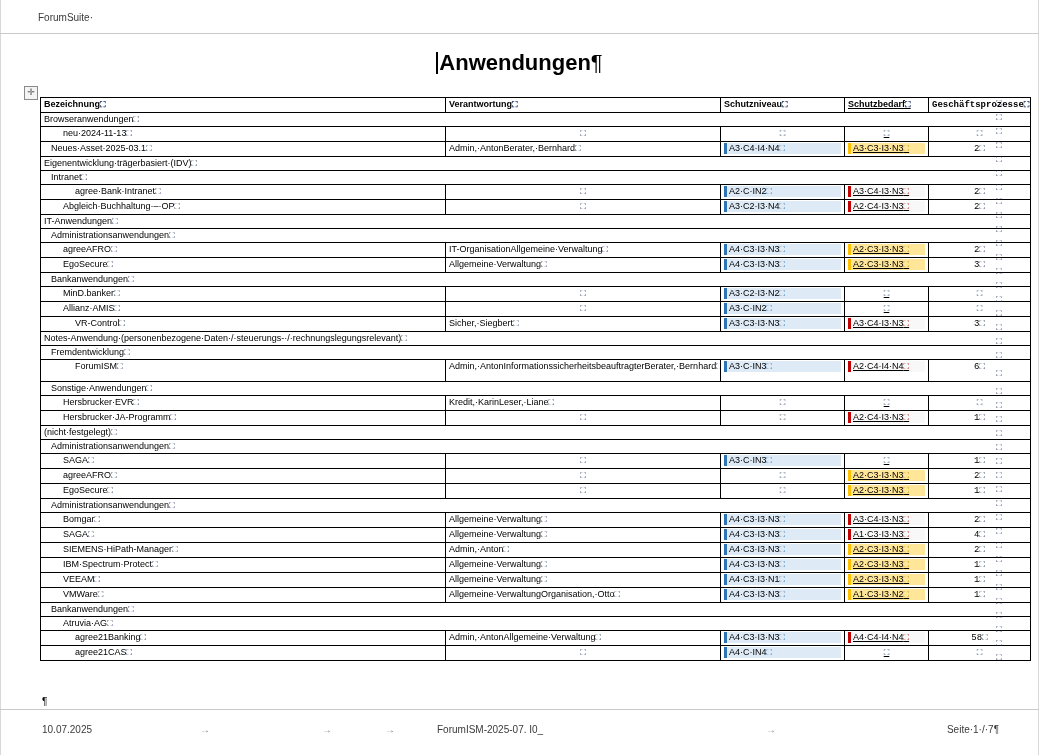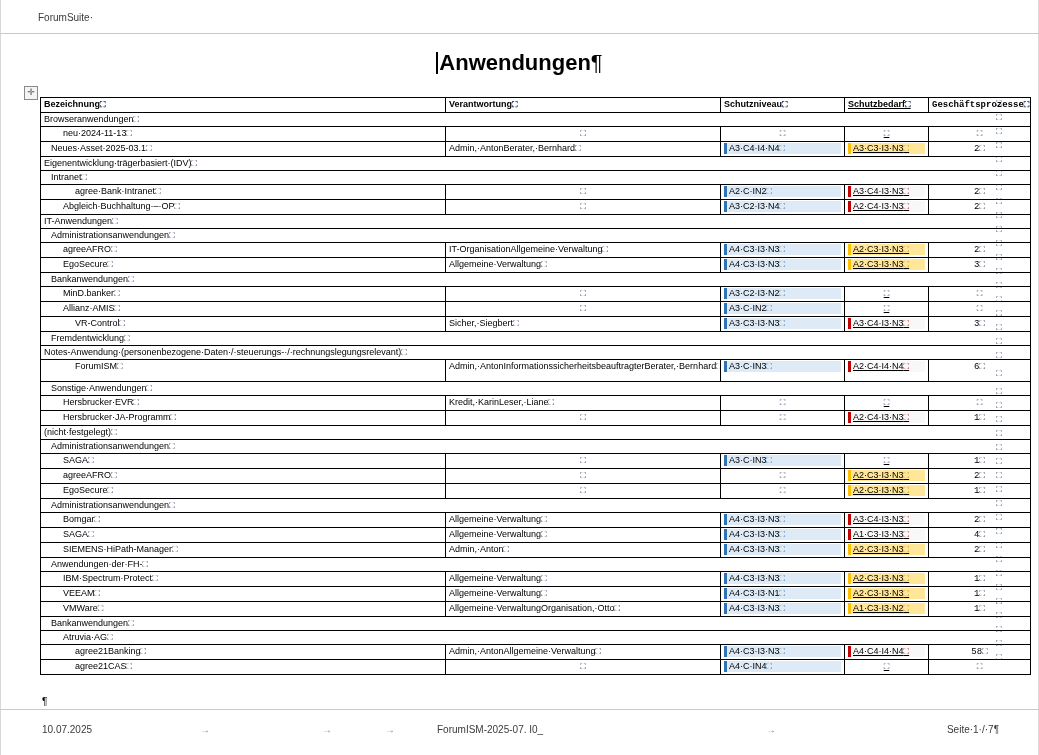--- a/index.html
+++ b/index.html
@@ -339,24 +339,24 @@
           <td class="c1" style="white-space: normal;"><span>Sicher,·Siegbert</span><span class="mark">⛶</span></td>
           <td class="c2">
             <span class="chip chip-blue">A3·C3·I3·N3<span class="bmark">⛶</span></span>
           </td>
           <td class="c3">
             <span class="chip chip-red">A3·C4·I3·N3<span class="fmark">⛶</span></span>
           </td>
           <td class="c4"><span>3</span><span class="mark">⛶</span></td>
         </tr>
         <tr class="grp">
+          <td colspan="5" class="ind0"><span>Notes-Anwendung·(personenbezogene·Daten·/·steuerungs-·/·rechnungslegungsrelevant)</span><span class="mark">⛶</span></td>
+        </tr>
+        <tr class="grp">
           <td colspan="5" class="ind1"><span>Fremdentwicklung</span><span class="mark">⛶</span></td>
-        </tr>
-        <tr class="grp">
-          <td colspan="5" class="ind0"><span>Notes-Anwendung·(personenbezogene·Daten·/·steuerungs-·/·rechnungslegungsrelevant)</span><span class="mark">⛶</span></td>
         </tr>
         <tr style="height: 22px;">
           <td class="c0 ind3"><span>ForumISM</span><span class="mark">⛶</span></td>
           <td class="c1" style="white-space: normal;"><span>Admin,·AntonInformationssicherheitsbeauftragterBerater,·Bernhard</span><span class="mark">⛶</span></td>
           <td class="c2">
             <span class="chip chip-blue">A3·C·IN3<span class="bmark">⛶</span></span>
           </td>
           <td class="c3">
             <span class="chip chip-red">A2·C4·I4·N4<span class="fmark">⛶</span></span>
           </td>
@@ -442,23 +442,20 @@
         <tr>
           <td class="c0 ind2"><span>SIEMENS·HiPath-Manager</span><span class="mark">⛶</span></td>
           <td class="c1" style="white-space: normal; margin-left: 40px;"><span>Admin,·Anton</span><span class="mark">⛶</span></td>
           <td class="c2">
             <span class="chip chip-blue">A4·C3·I3·N3<span class="bmark">⛶</span></span>
           </td>
           <td class="c3">
             <span class="chip chip-yellow">A2·C3·I3·N3<span class="ymark">⛶</span></span>
           </td>
           <td class="c4"><span>2</span><span class="mark">⛶</span></td>
-        </tr>
-        <tr class="grp">
-          <td colspan="5" class="ind1"><span>Anwendungen·der·FH-</span><span class="mark">⛶</span></td>
         </tr>
         <tr>
           <td class="c0 ind2"><span>IBM·Spectrum·Protect</span><span class="mark">⛶</span></td>
           <td class="c1" style="white-space: normal;"><span>Allgemeine·Verwaltung</span><span class="mark">⛶</span></td>
           <td class="c2">
             <span class="chip chip-blue">A4·C3·I3·N3<span class="bmark">⛶</span></span>
           </td>
           <td class="c3">
             <span class="chip chip-yellow">A2·C3·I3·N3<span class="ymark">⛶</span></span>
           </td>

